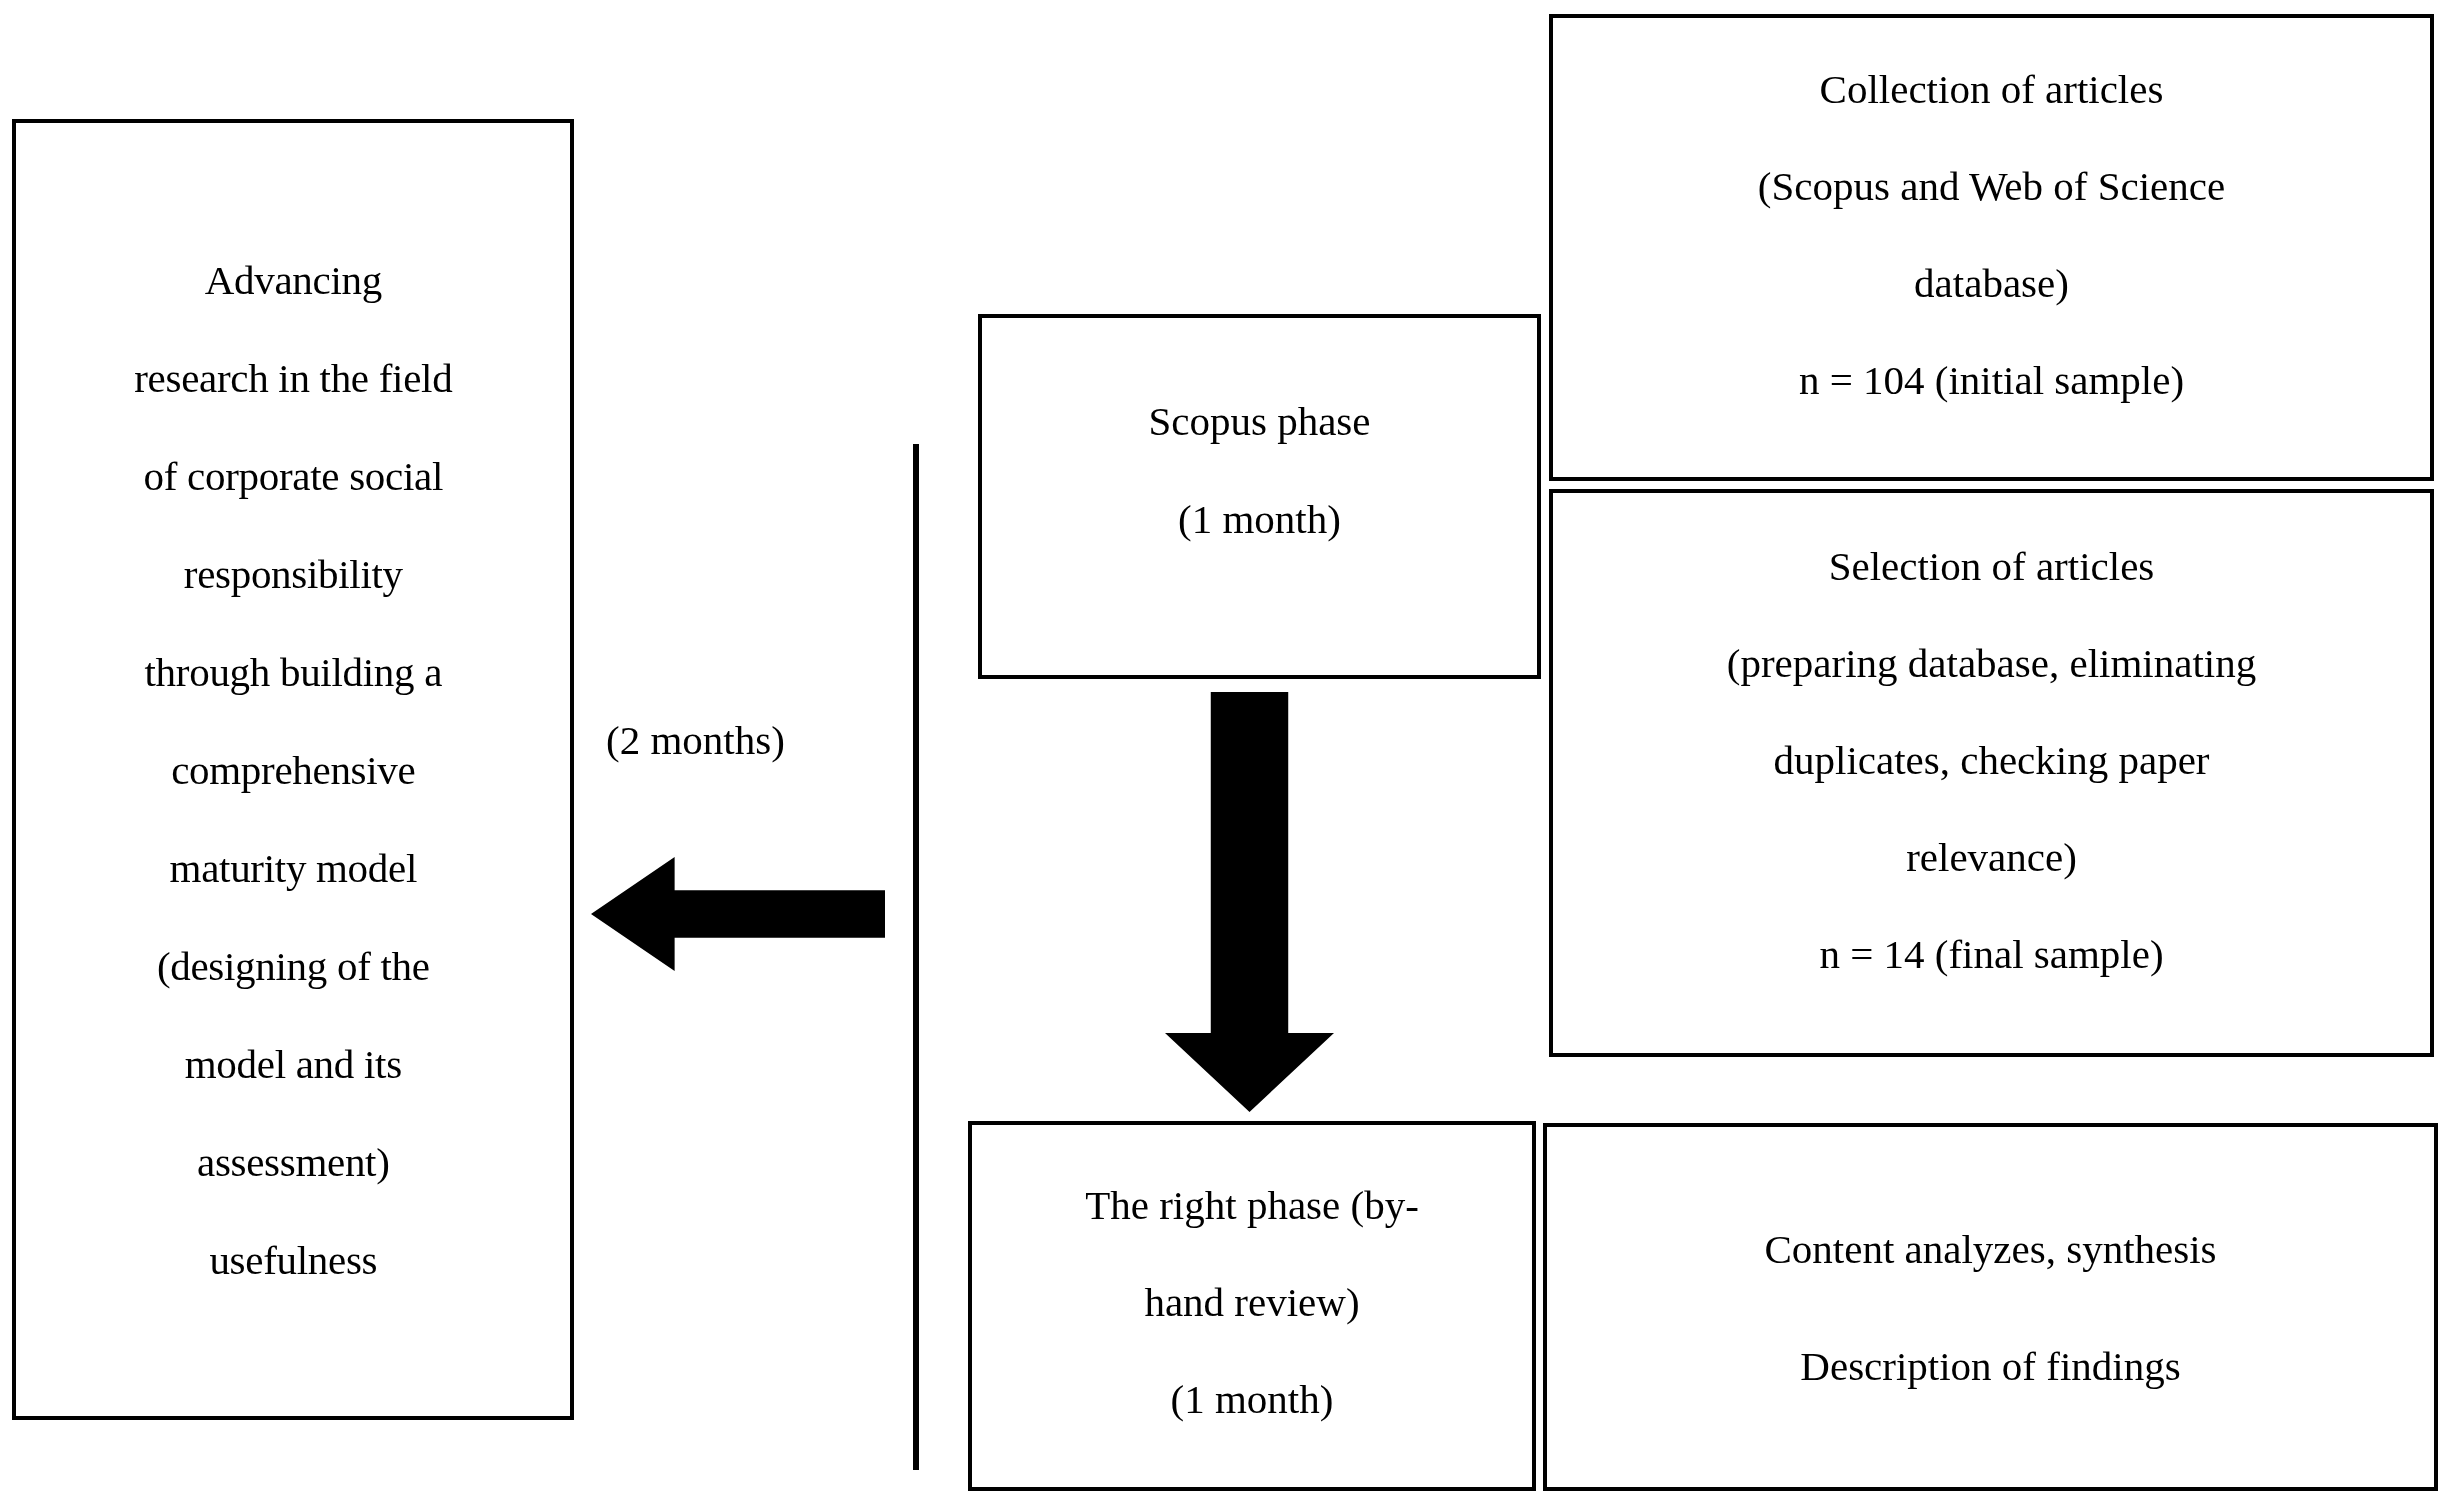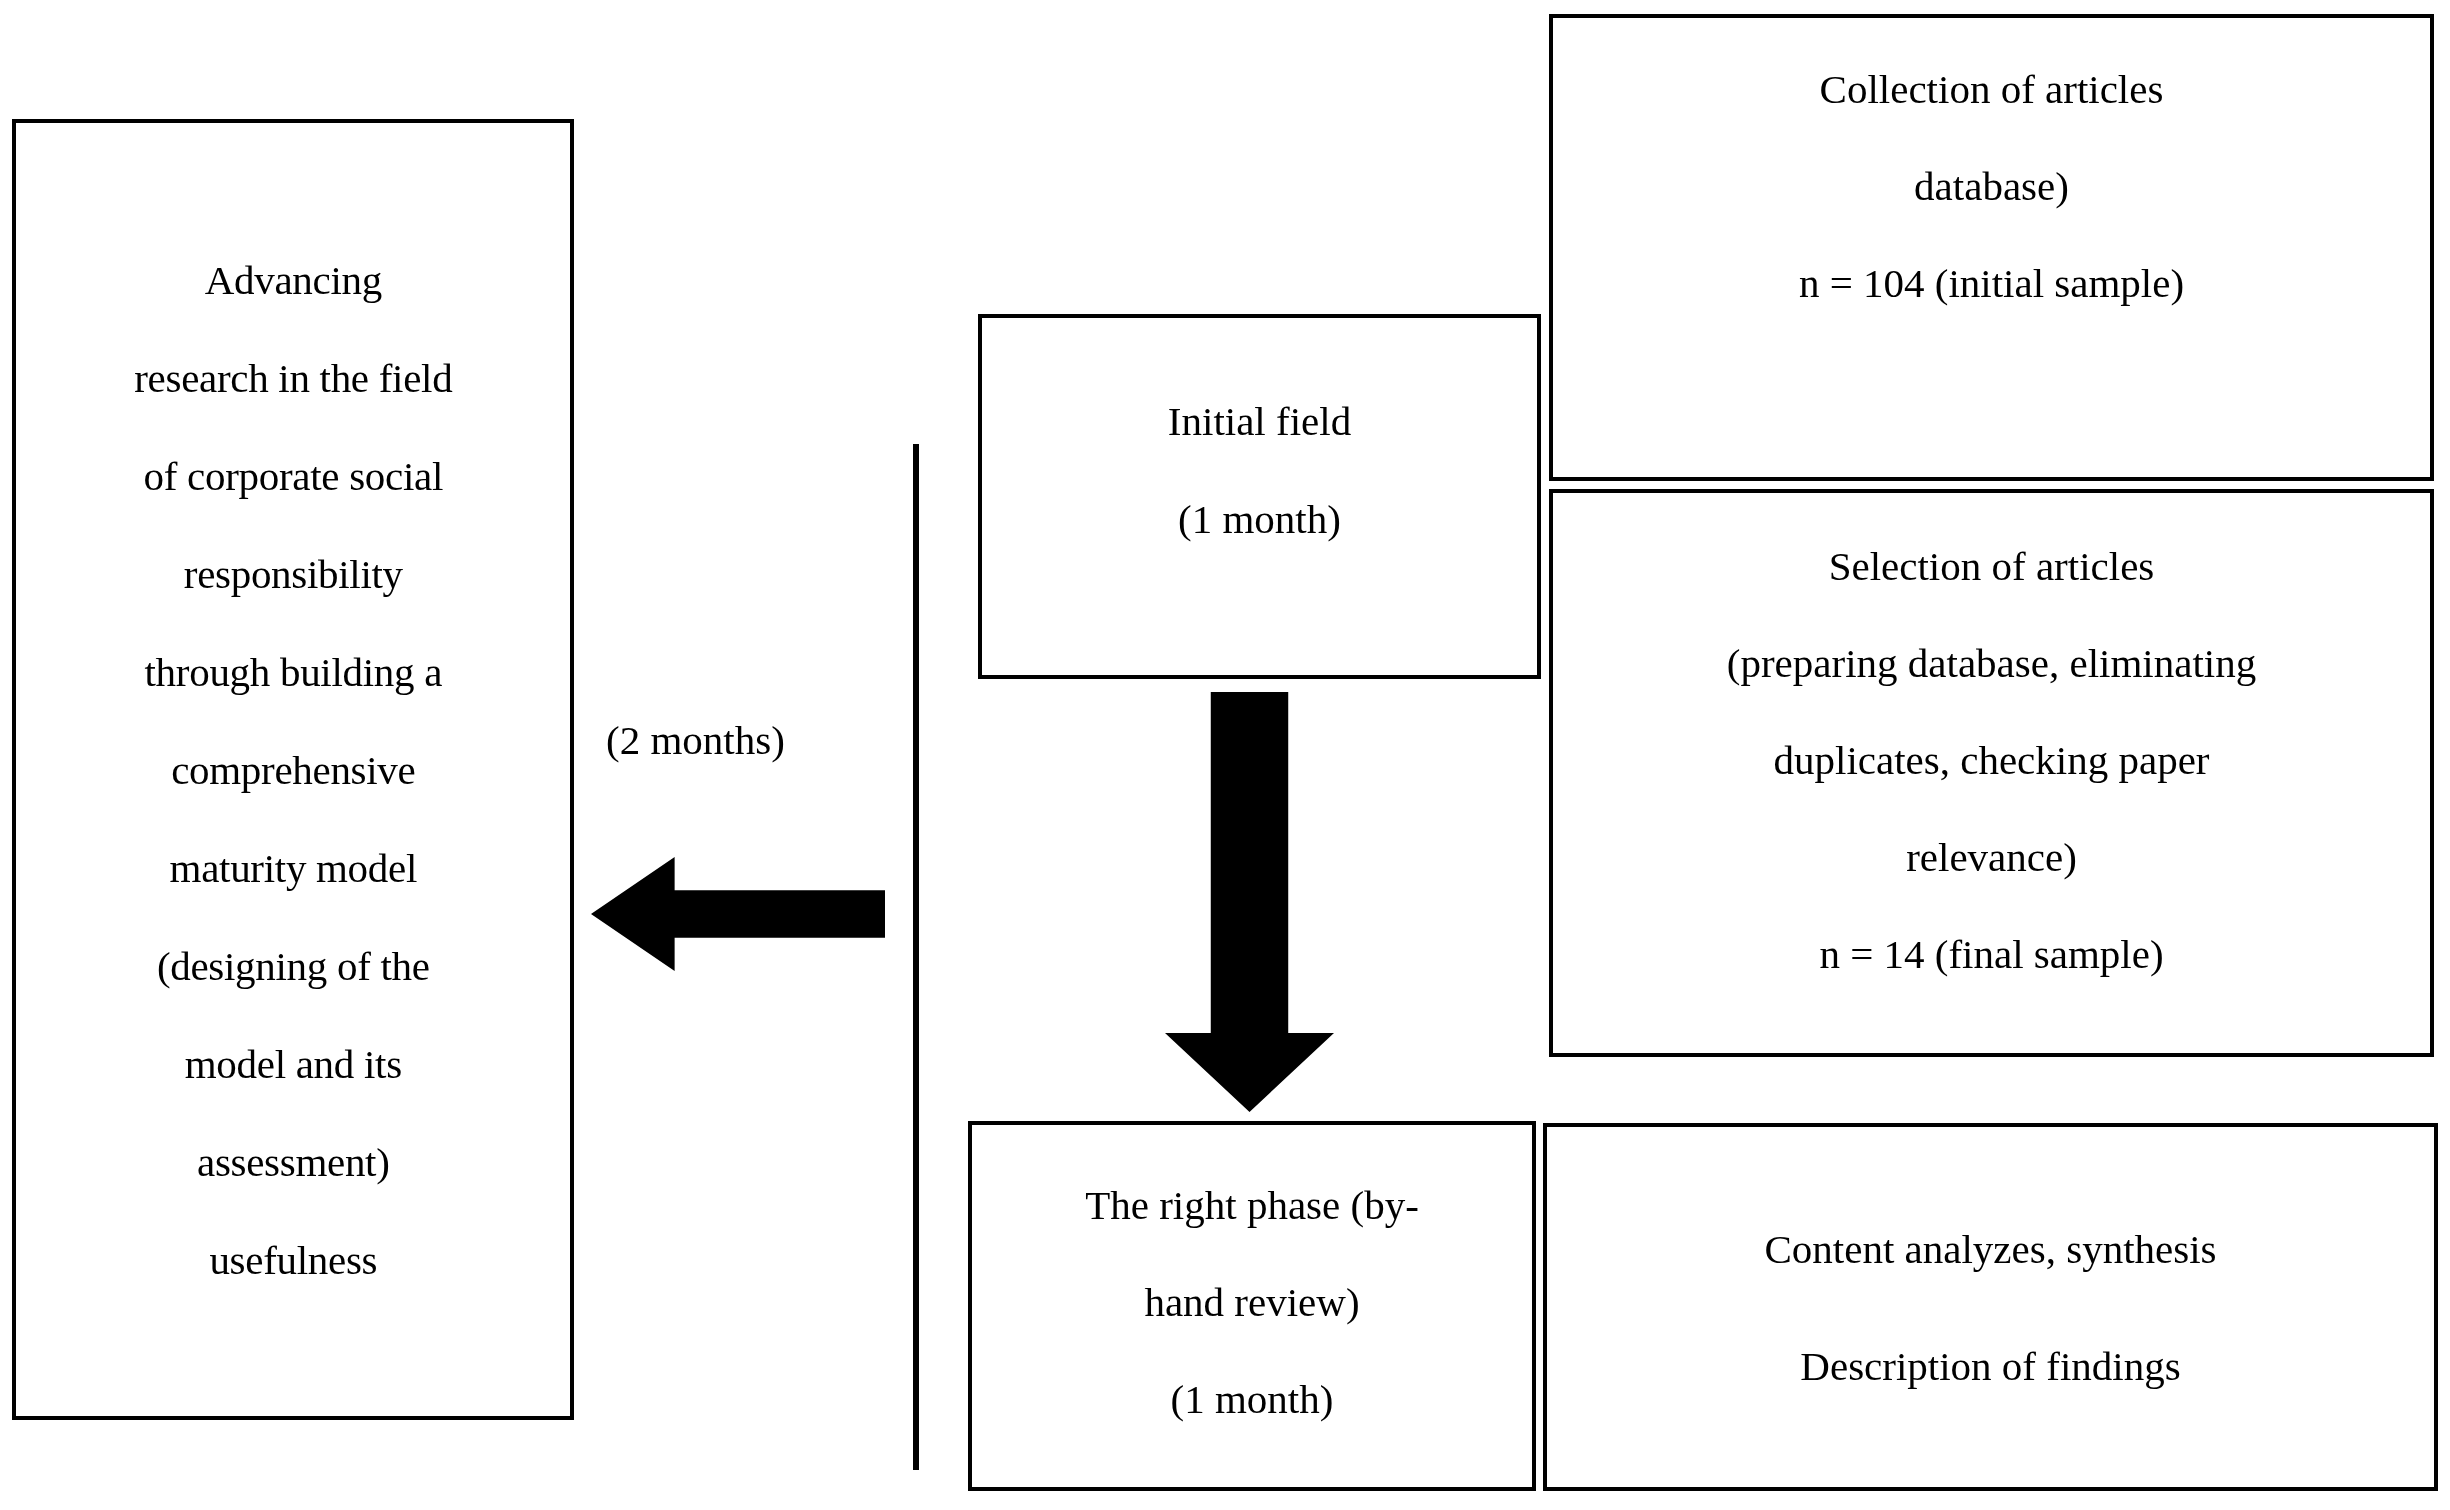--- a/index.html
+++ b/index.html
@@ -192,38 +192,39 @@
 
   <div id="arrow-left">
     <svg viewBox="0 0 334 130" preserveAspectRatio="none" aria-hidden="true">
       <polygon points="0,65 95,0 95,38 334,38 334,92 95,92 95,130" fill="#000000"></polygon>
     </svg>
   </div>
 
   <div id="bracket-line"></div>
 
   <div class="flow-box" id="box-initial-phase">
-    <span class="line">Initial field</span>
+    <span class="line">Scopus phase</span>
     <span class="line">(1 month)</span>
   </div>
 
   <div id="arrow-down">
     <svg viewBox="0 0 192 478" preserveAspectRatio="none" aria-hidden="true">
       <polygon points="52,0 140,0 140,388 192,388 96,478 0,388 52,388" fill="#000000"></polygon>
     </svg>
   </div>
 
   <div class="flow-box" id="box-right-phase">
     <span class="line">The right phase (by-</span>
     <span class="line">hand review)</span>
     <span class="line">(1 month)</span>
   </div>
 
   <div class="flow-box" id="box-collection">
     <span class="line">Collection of articles</span>
+    <span class="line">(Scopus and Web of Science</span>
     <span class="line">database)</span>
     <span class="line">n = 104 (initial sample)</span>
   </div>
 
   <div class="flow-box" id="box-selection">
     <span class="line">Selection of articles</span>
     <span class="line">(preparing database, eliminating</span>
     <span class="line">duplicates, checking paper</span>
     <span class="line">relevance)</span>
     <span class="line">n = 14 (final sample)</span>

